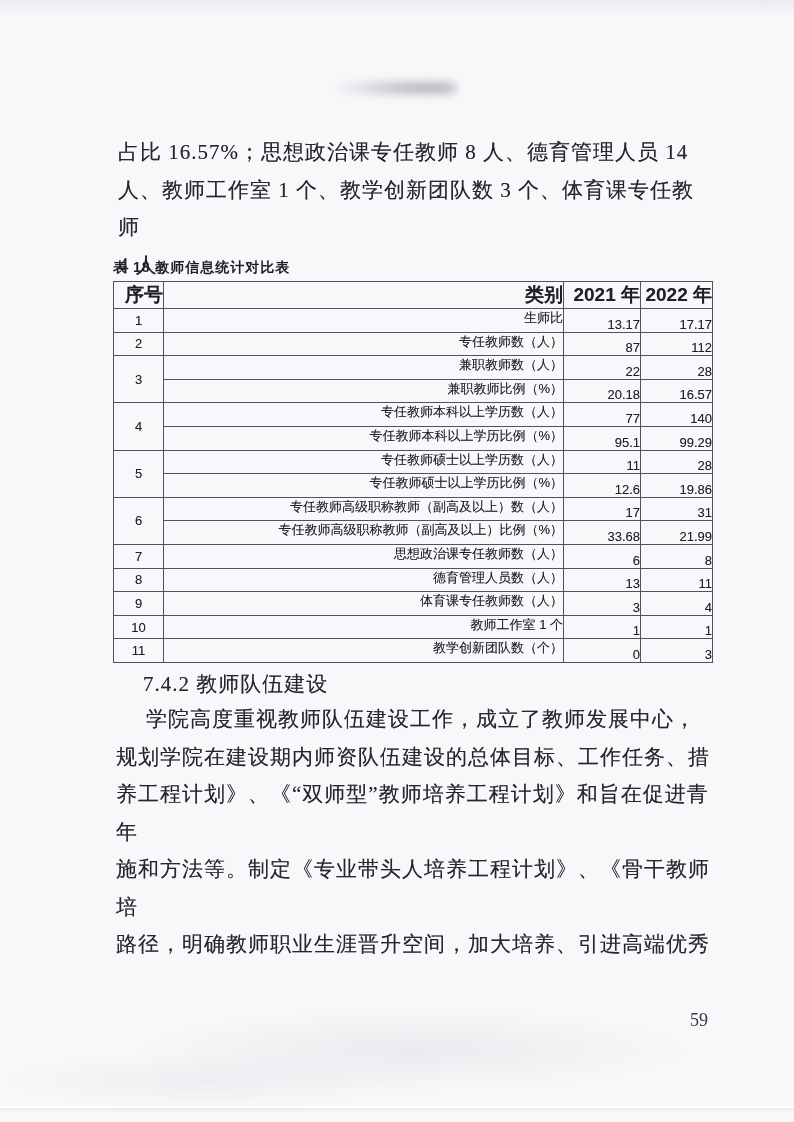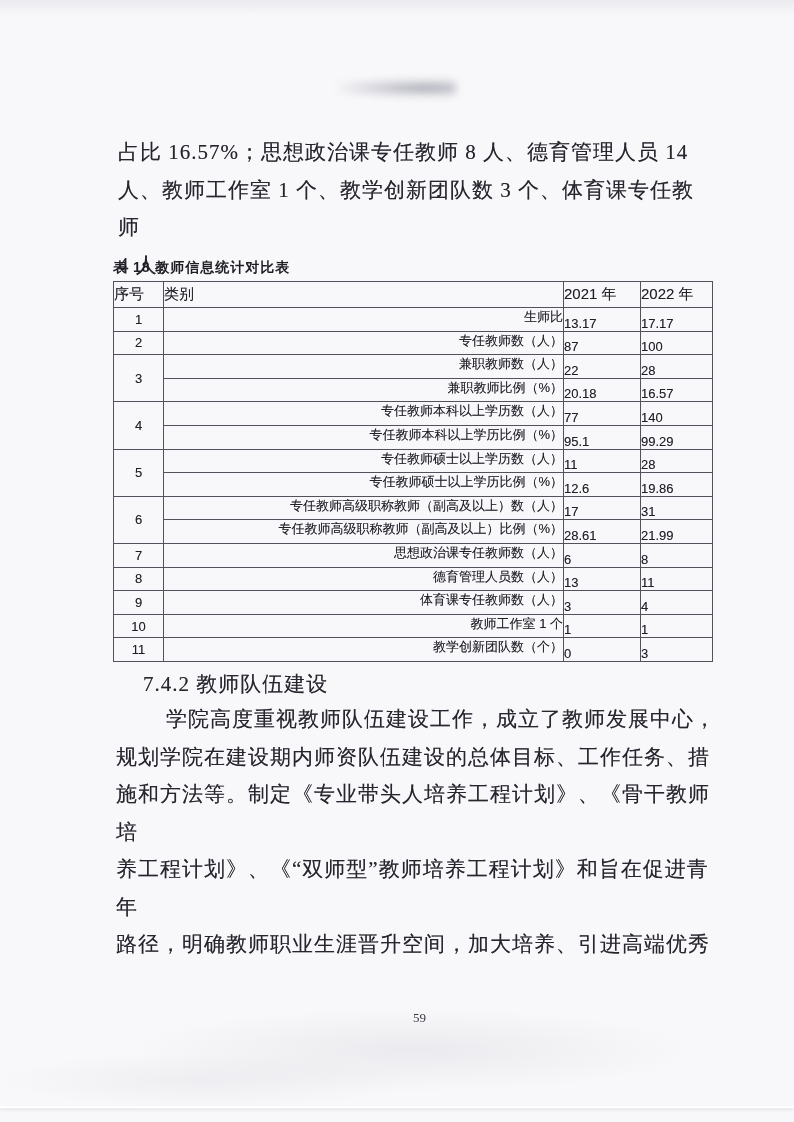--- a/index.html
+++ b/index.html
@@ -45,21 +45,21 @@
   .para {
     position: absolute;
     font-size: 21px;
     line-height: 37.5px;
     letter-spacing: 1px;
     color: #26262e;
     text-shadow: 0 0 0.6px rgba(42,42,54,0.5);
   }
   .intro { left: 118px; top: 134px; width: 596px; }
   .body-para { left: 116px; top: 701px; width: 600px; }
-  .body-para .line:first-child { text-indent: 30px; text-align: right; }
+  .body-para .line:first-child { text-indent: 30px; }
   .tbl-title {
     position: absolute;
     left: 113px;
     top: 259px;
     width: 599px;
     font-size: 14px;
     font-weight: bold;
     letter-spacing: 1px;
     color: #1e1e26;
     font-family: "Liberation Sans", "DejaVu Sans", sans-serif;
@@ -77,44 +77,44 @@
     text-shadow: 0 0 0.5px rgba(40,40,52,0.45);
   }
   table.stats th, table.stats td {
     border: 1px solid #52525c;
     padding: 0;
     overflow: hidden;
     white-space: nowrap;
   }
   table.stats th {
     height: 25px;
-    font-weight: normal;
-    text-align: left;
-    font-size: 15px;
+    font-weight: bold;
+    text-align: right;
+    font-size: 19px;
   }
   table.stats td { height: 22.6px; }
   td.c-seq { text-align: center; vertical-align: middle; }
   td.c-label { text-align: right; padding-left: 10px; vertical-align: top; padding-top: 3px; }
-  td.c-val { text-align: left; vertical-align: bottom; padding-bottom: 1px; }
+  td.c-val { text-align: right; vertical-align: bottom; padding-bottom: 1px; }
   .heading {
     position: absolute;
     left: 143px;
     top: 670px;
     font-size: 21px;
     letter-spacing: 1px;
     color: #26262e;
     text-shadow: 0 0 0.6px rgba(42,42,54,0.5);
   }
   .page-num {
     position: absolute;
-    left: 120px;
+    left: 109px;
     top: 1010px;
     width: 599px;
-    text-align: center;
-    font-size: 13px;
+    text-align: right;
+    font-size: 18px;
     color: #3a3a44;
   }
 </style>
 </head>
 <body>
 
 <div class="page">
 
   <div class="smudge"></div>
 
@@ -145,21 +145,21 @@
         <tr>
           <td class="c-seq" rowspan="1">1</td>
           <td class="c-label">生师比</td>
           <td class="c-val">13.17</td>
           <td class="c-val">17.17</td>
         </tr>
         <tr>
           <td class="c-seq" rowspan="1">2</td>
           <td class="c-label">专任教师数（人）</td>
           <td class="c-val">87</td>
-          <td class="c-val">100</td>
+          <td class="c-val">112</td>
         </tr>
         <tr>
           <td class="c-seq" rowspan="2">3</td>
           <td class="c-label">兼职教师数（人）</td>
           <td class="c-val">22</td>
           <td class="c-val">28</td>
         </tr>
         <tr>
           <td class="c-label">兼职教师比例（%）</td>
           <td class="c-val">20.18</td>
@@ -188,21 +188,21 @@
           <td class="c-val">19.86</td>
         </tr>
         <tr>
           <td class="c-seq" rowspan="2">6</td>
           <td class="c-label">专任教师高级职称教师（副高及以上）数（人）</td>
           <td class="c-val">17</td>
           <td class="c-val">31</td>
         </tr>
         <tr>
           <td class="c-label">专任教师高级职称教师（副高及以上）比例（%）</td>
-          <td class="c-val">28.61</td>
+          <td class="c-val">33.68</td>
           <td class="c-val">21.99</td>
         </tr>
         <tr>
           <td class="c-seq" rowspan="1">7</td>
           <td class="c-label">思想政治课专任教师数（人）</td>
           <td class="c-val">6</td>
           <td class="c-val">8</td>
         </tr>
         <tr>
           <td class="c-seq" rowspan="1">8</td>
@@ -229,22 +229,22 @@
           <td class="c-val">3</td>
         </tr>
       </tbody>
   </table>
 
   <div class="heading">7.4.2 教师队伍建设</div>
 
   <div class="para body-para">
     <div class="line">学院高度重视教师队伍建设工作，成立了教师发展中心，</div>
     <div class="line">规划学院在建设期内师资队伍建设的总体目标、工作任务、措</div>
+    <div class="line">养工程计划》、《“双师型”教师培养工程计划》和旨在促进青年</div>
     <div class="line">施和方法等。制定《专业带头人培养工程计划》、《骨干教师培</div>
-    <div class="line">养工程计划》、《“双师型”教师培养工程计划》和旨在促进青年</div>
     <div class="line">路径，明确教师职业生涯晋升空间，加大培养、引进高端优秀</div>
   </div>
 
   <div class="page-num">59</div>
 
   <div class="bottom-edge"></div>
 
 </div>
 
 </body></html>

